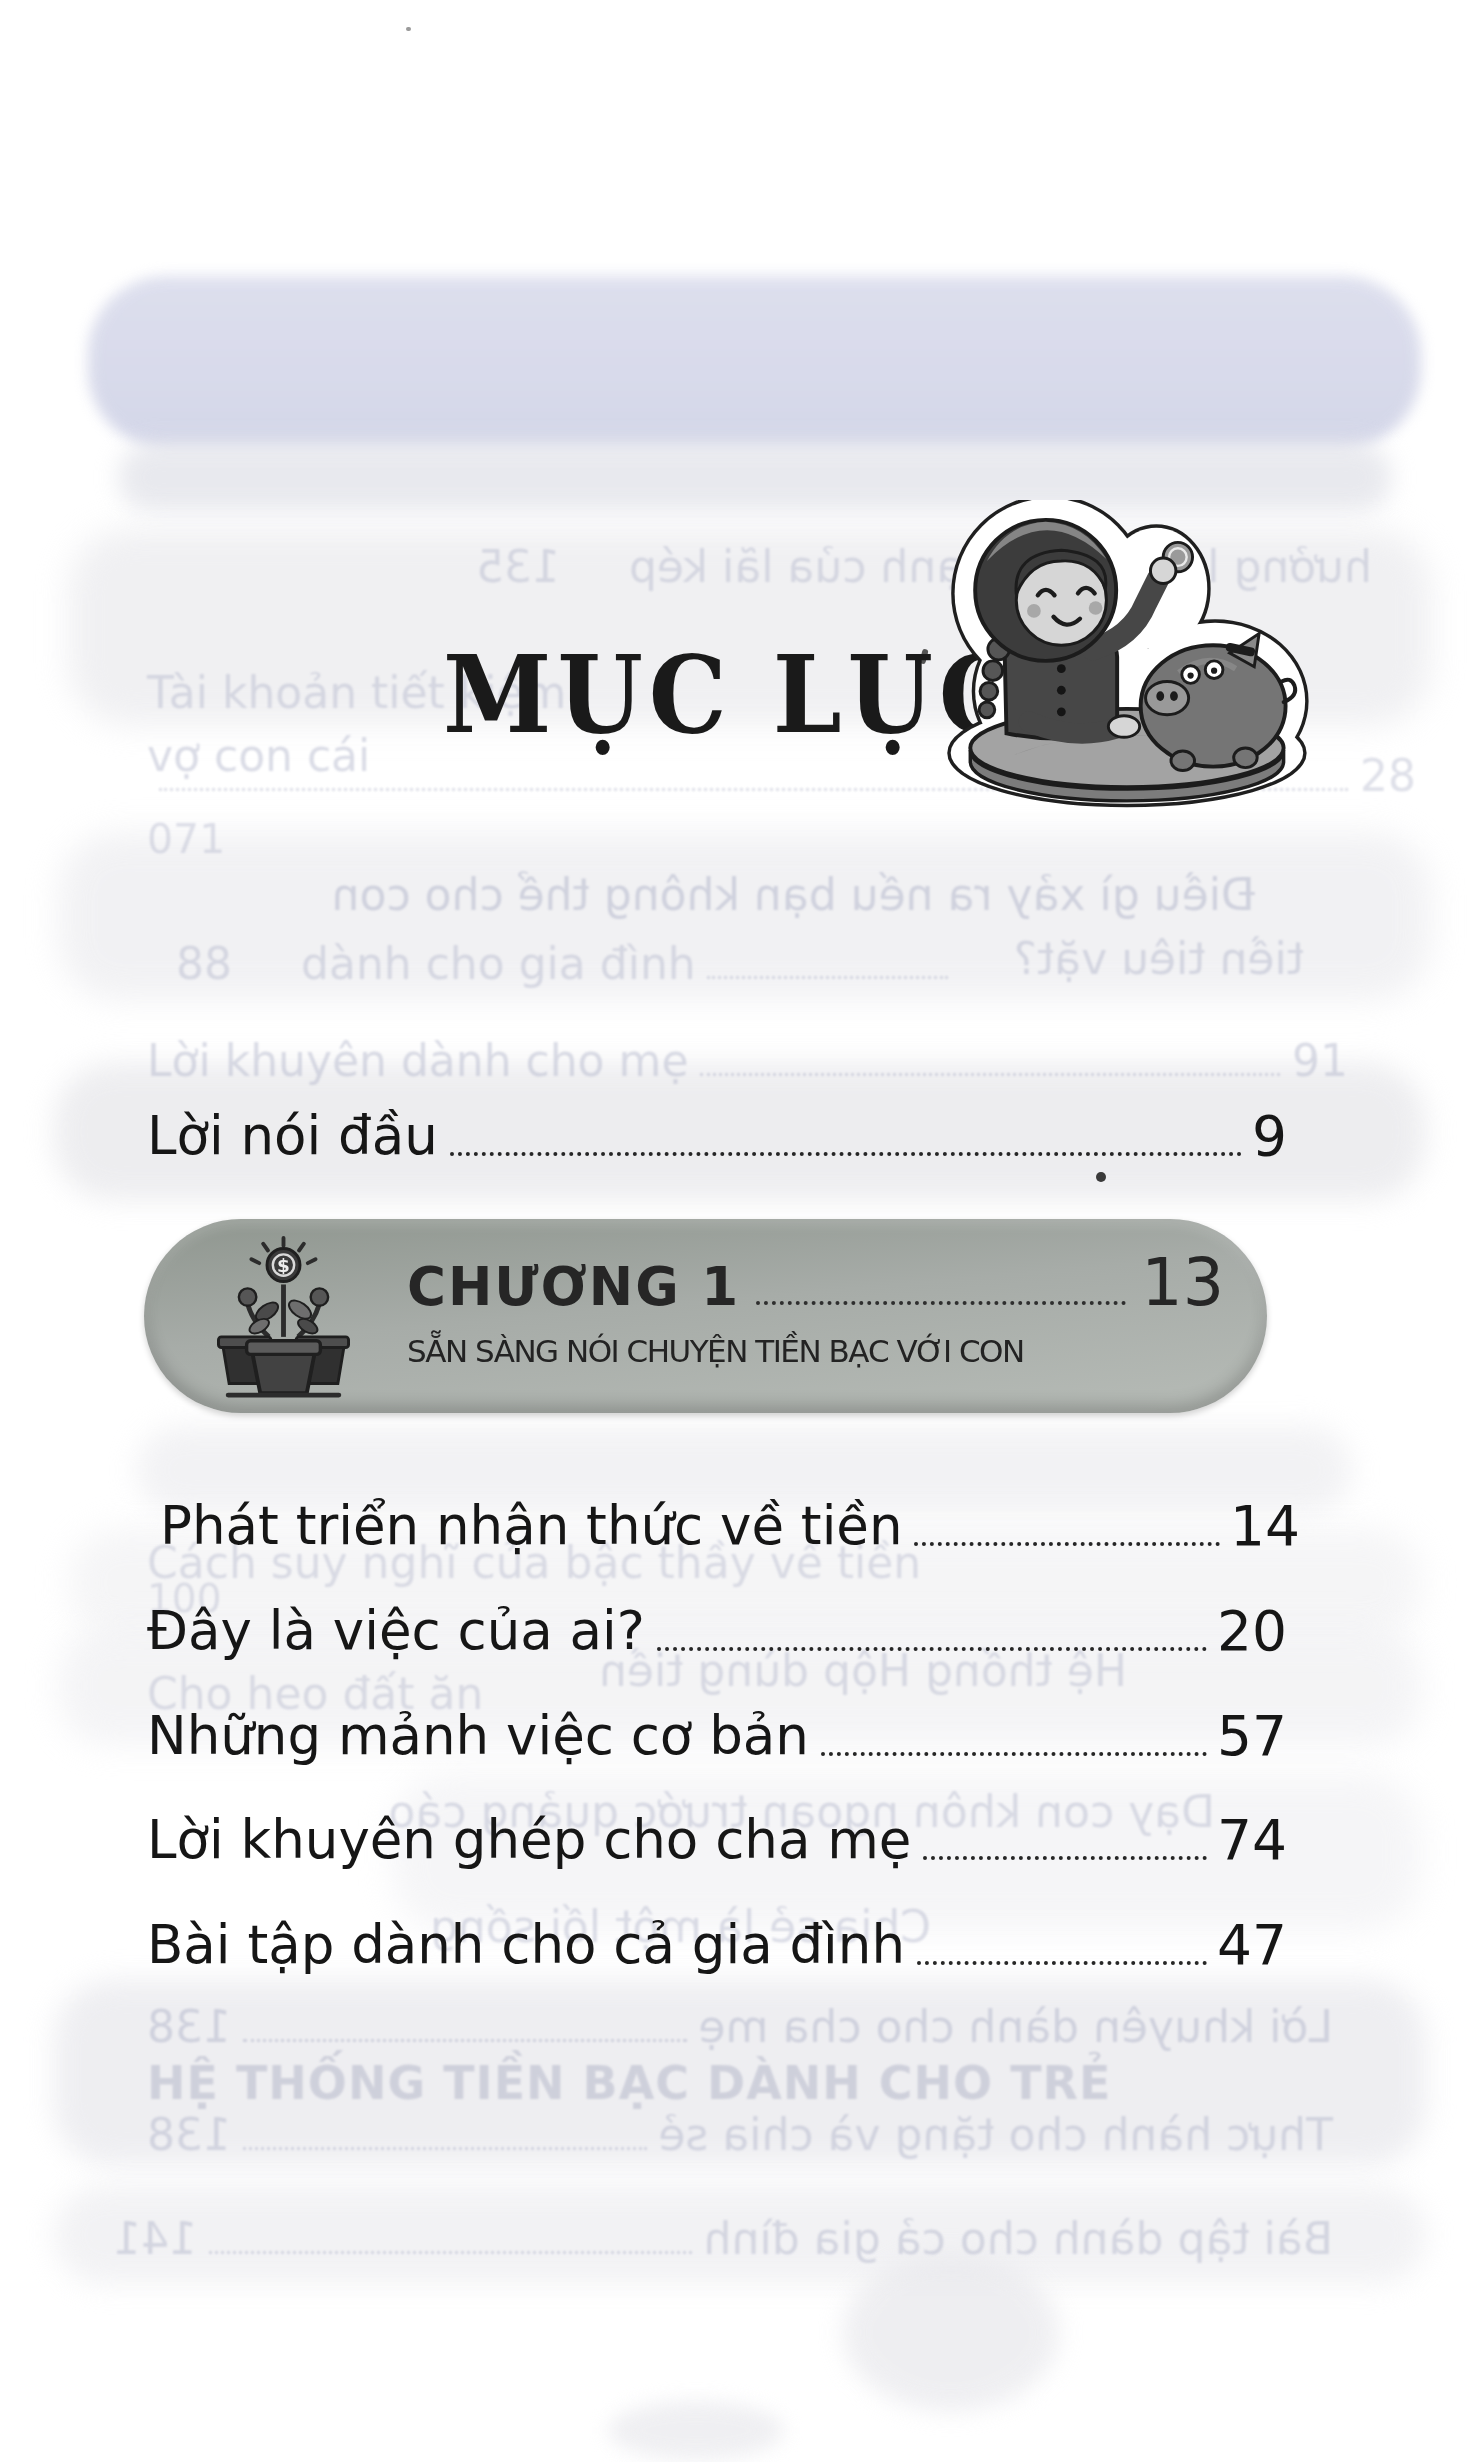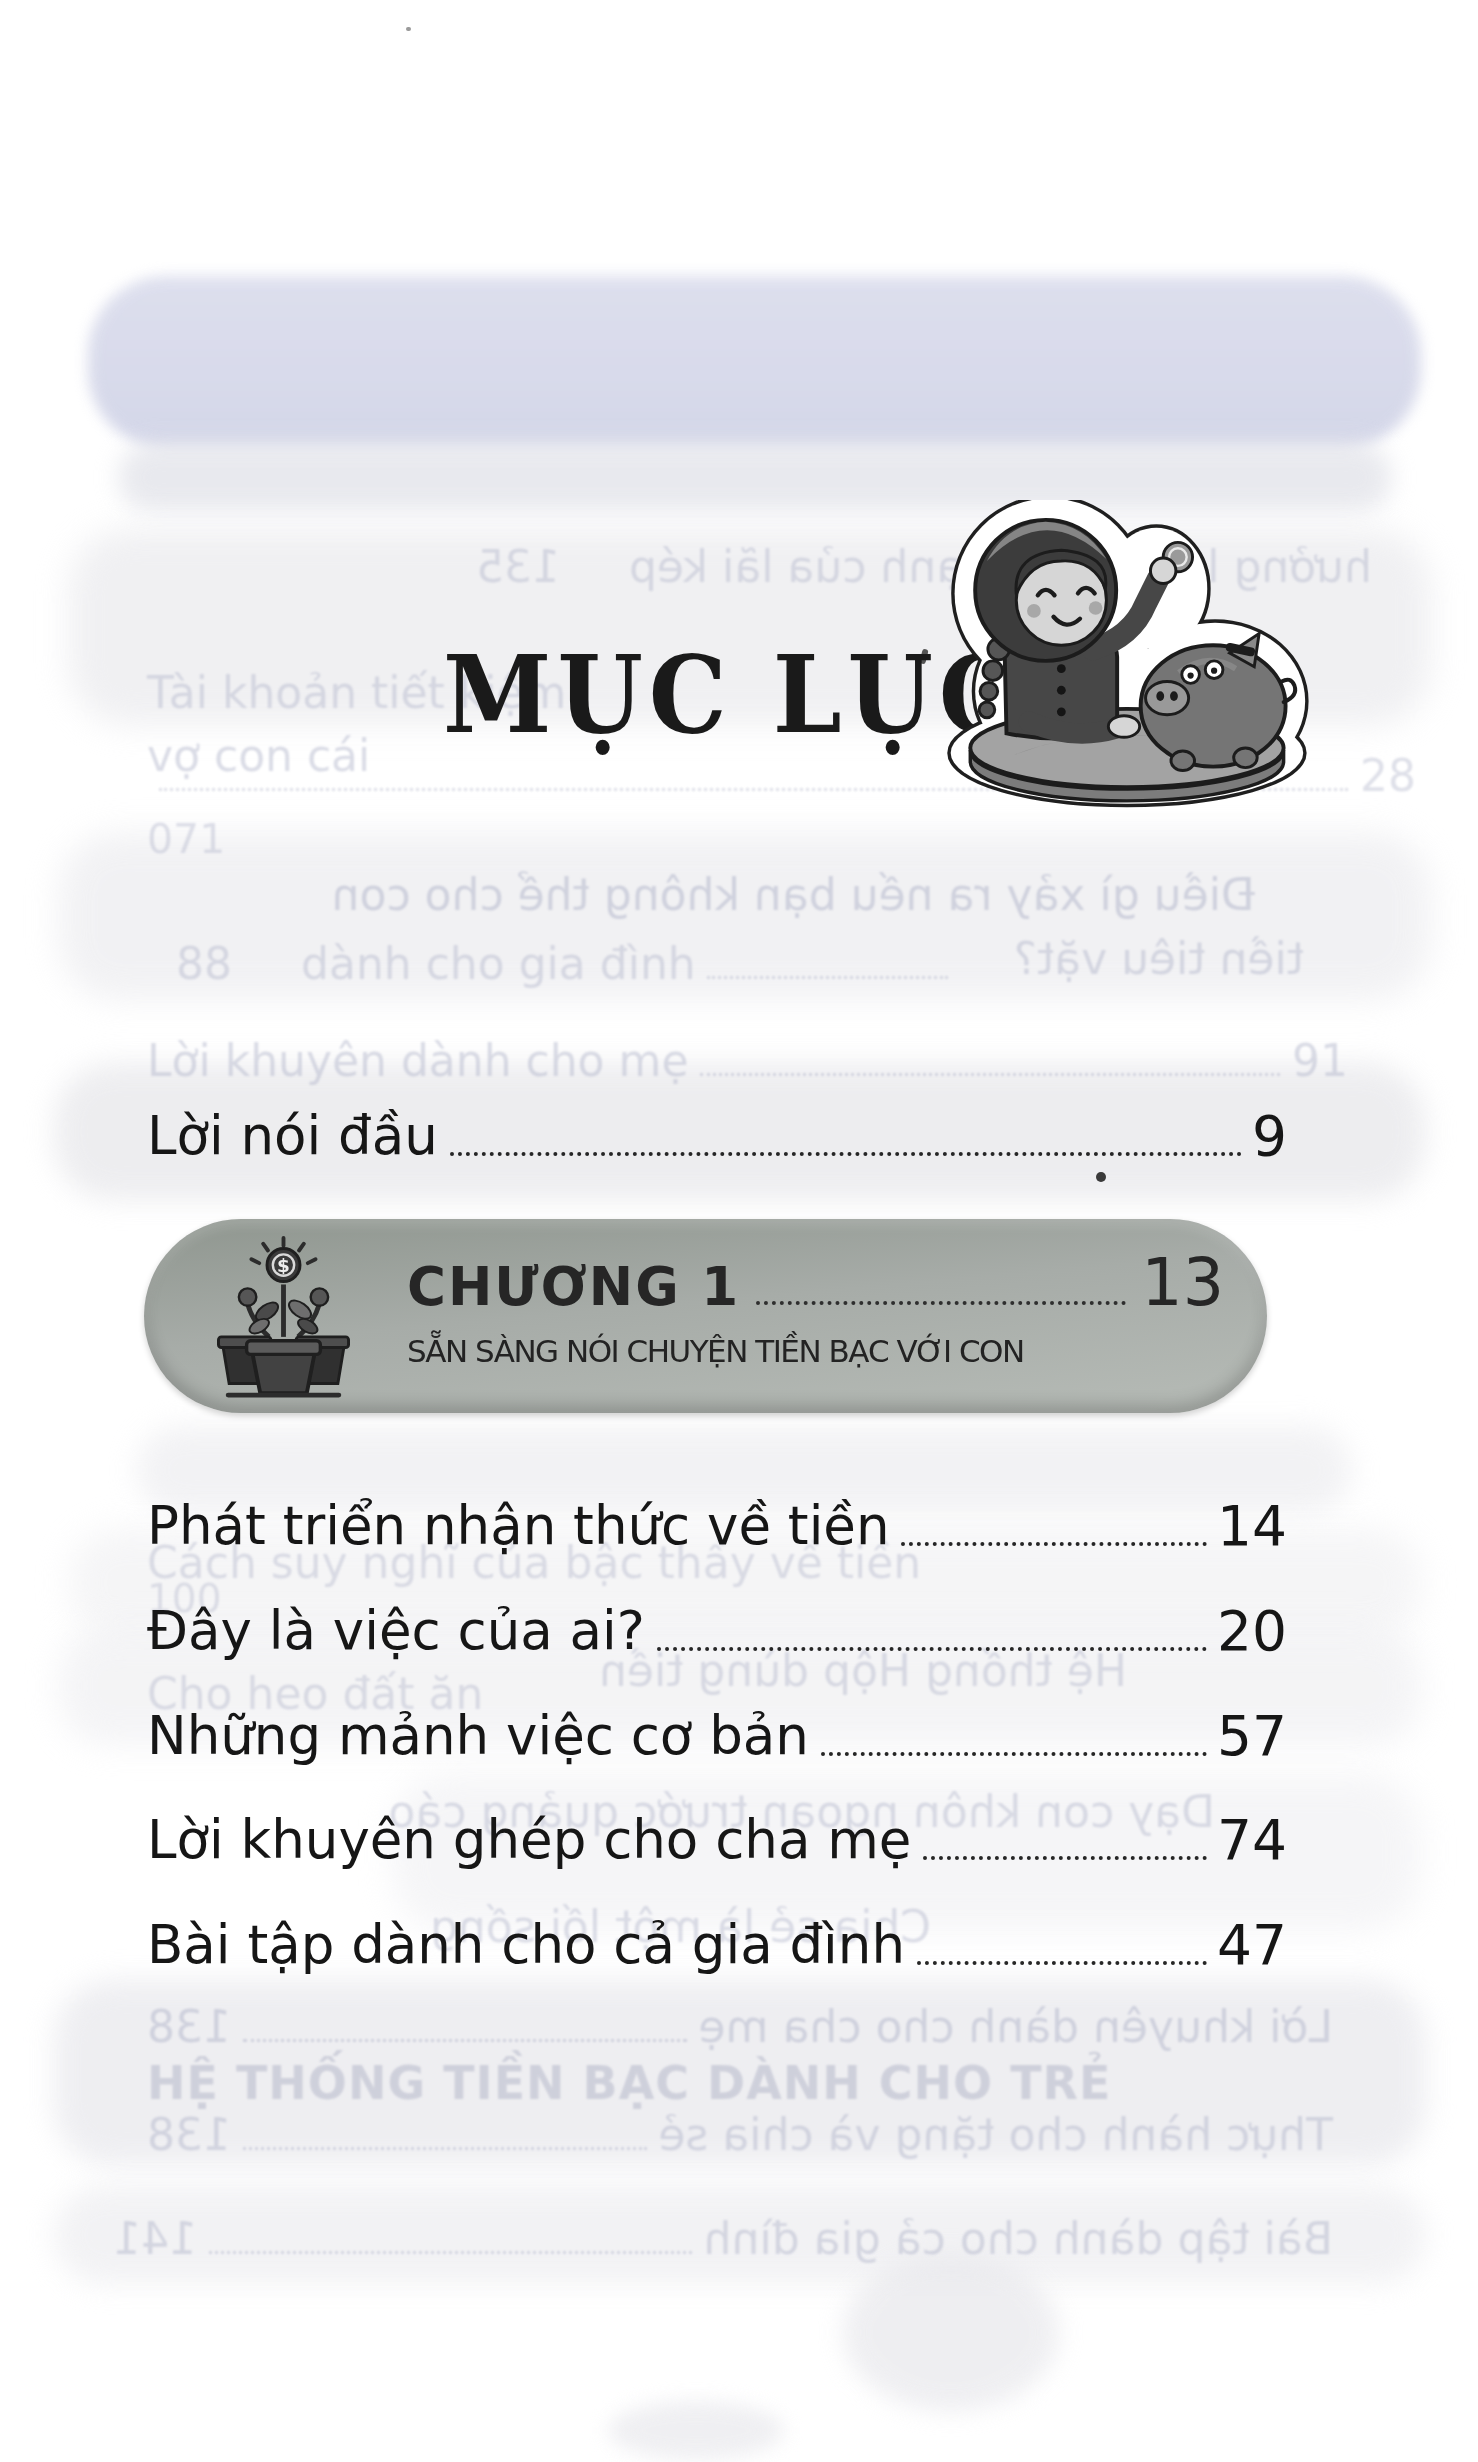--- a/index.html
+++ b/index.html
@@ -240,21 +240,21 @@
     <div class="banner-inner">
       <div class="banner-row1">
         <span class="chapter-label">CHƯƠNG 1</span>
         <span class="banner-leader"></span>
         <span class="chapter-num">13</span>
       </div>
       <div class="chapter-sub">SẴN SÀNG NÓI CHUYỆN TIỀN BẠC VỚI CON</div>
     </div>
   </div>
 
-  <div class="row" style="top:1492px;">
+  <div class="row" style="top:1492px;margin-left:13px;">
     <span class="label">Phát triển nhận thức về tiền</span>
     <span class="leader"></span>
     <span class="pagenum">14</span>
   </div>
   <div class="row" style="top:1597px;">
     <span class="label">Đây là việc của ai?</span>
     <span class="leader"></span>
     <span class="pagenum">20</span>
   </div>
   <div class="row" style="top:1702px;">

